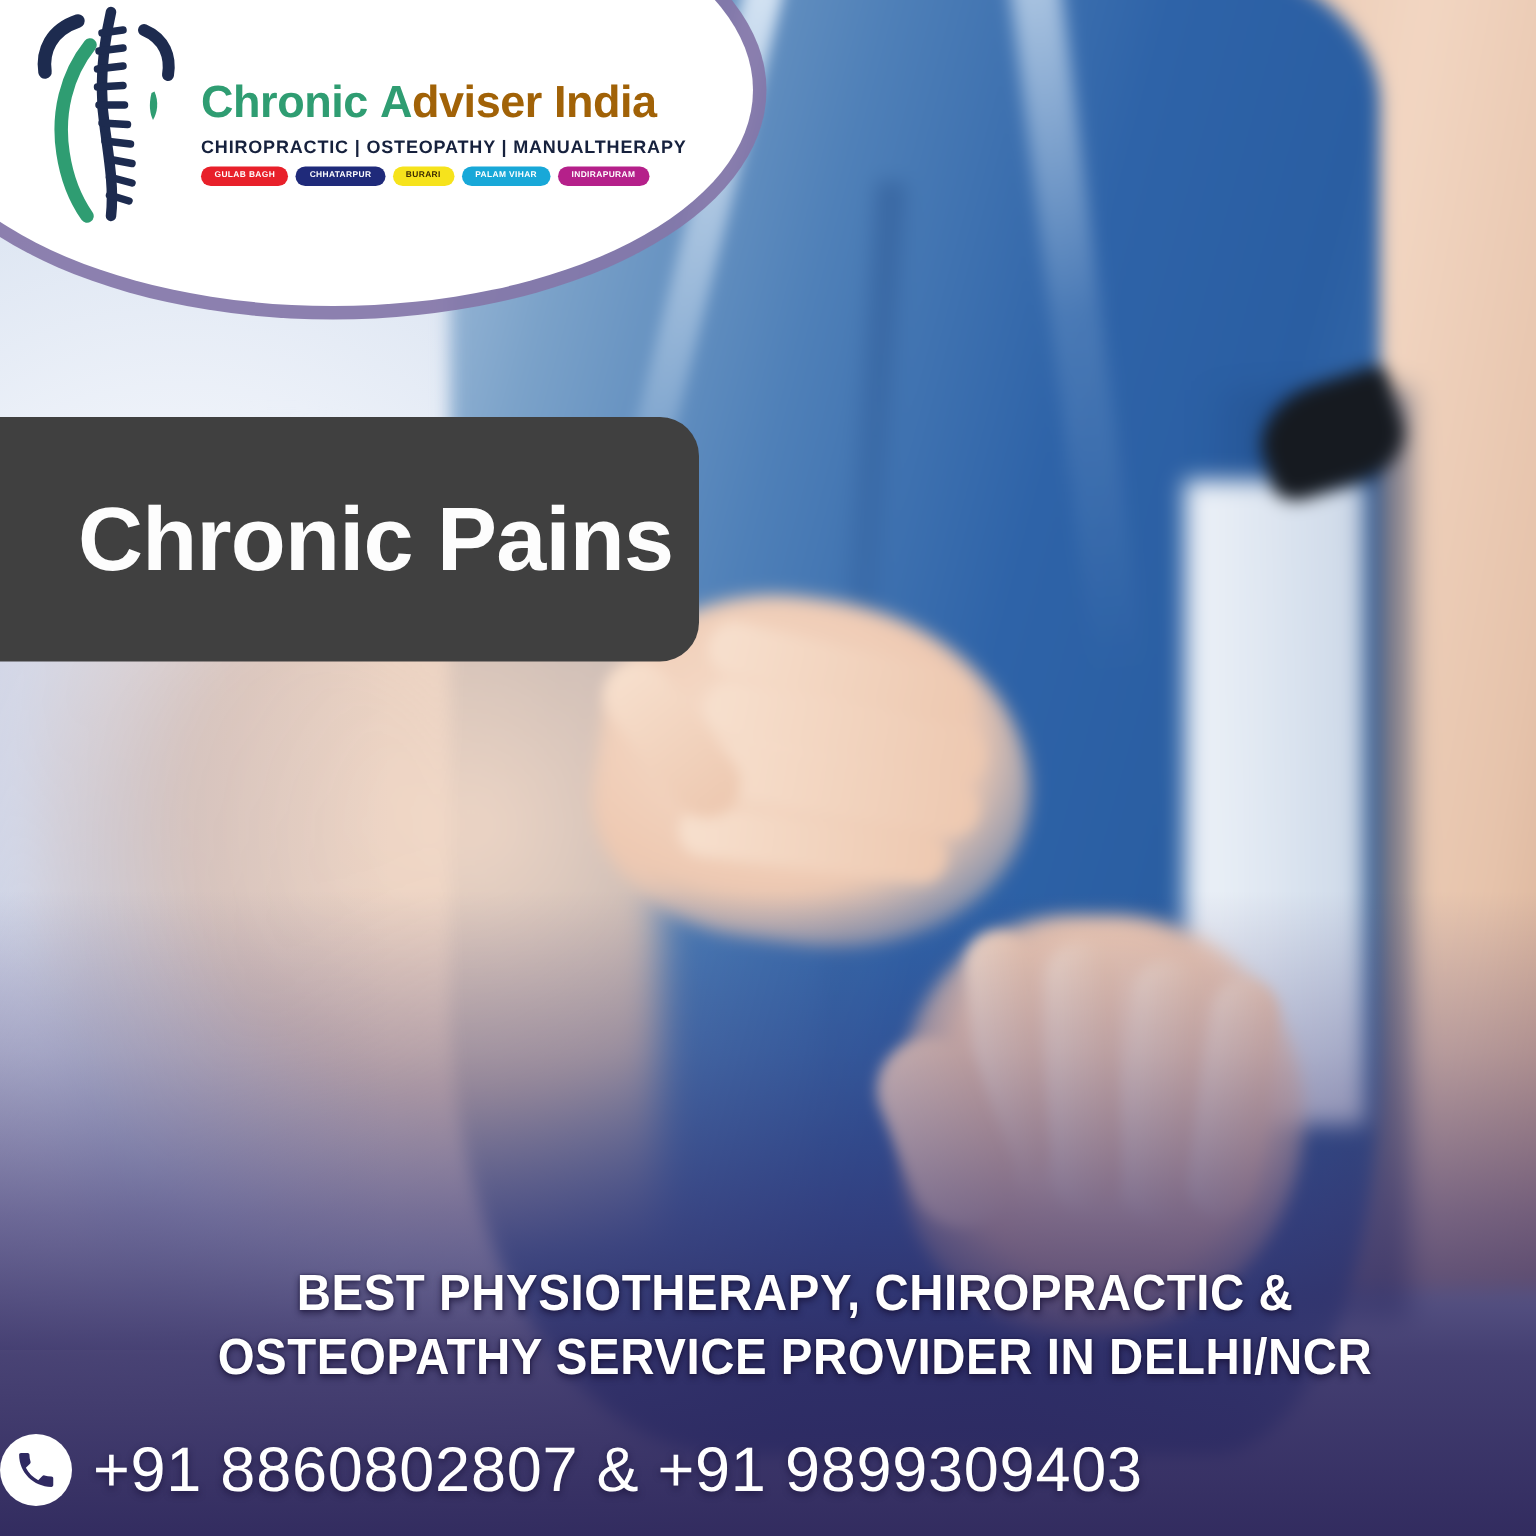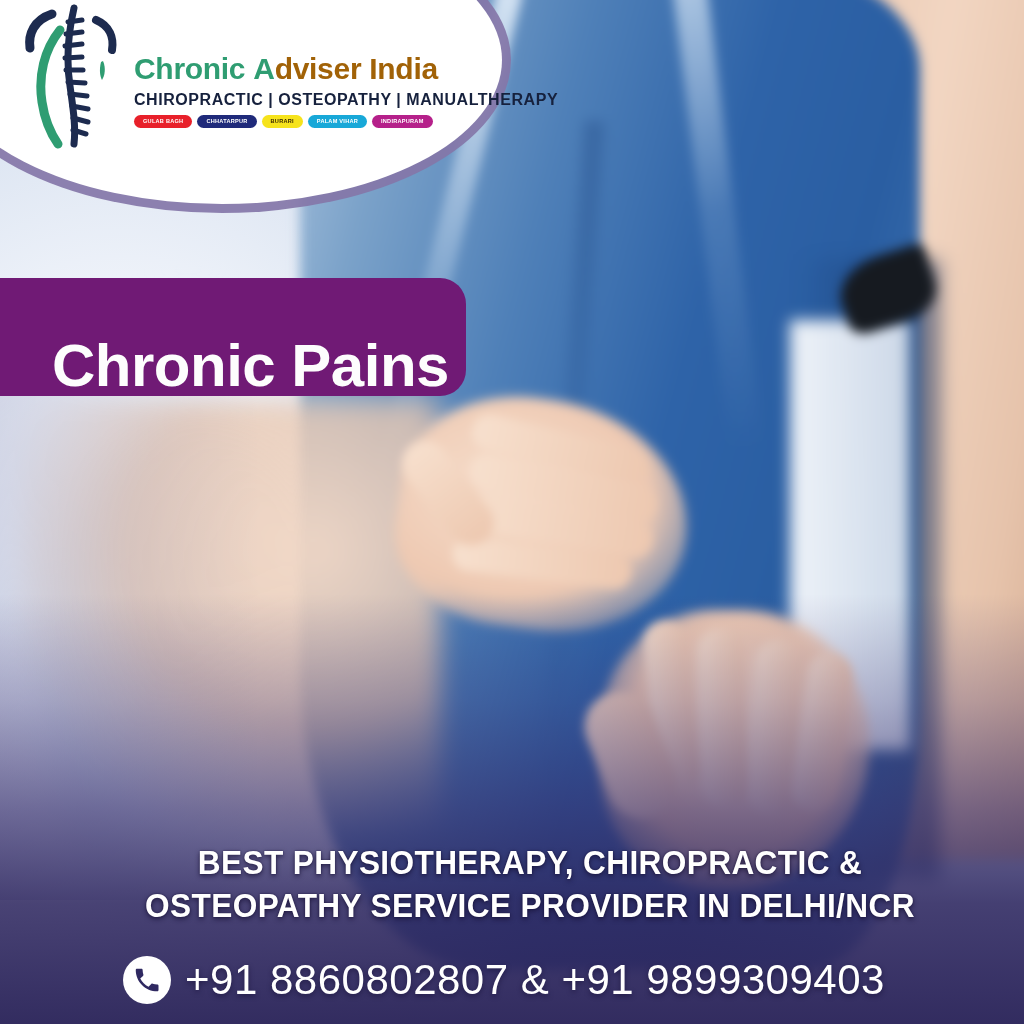--- a/index.html
+++ b/index.html
@@ -160,55 +160,55 @@
     white-space:nowrap;
   }
   .brand .w-green{color:#2f9d72;}
   .brand .w-navy{color:#a16207;}
   .brand .w-a{color:#2f9d72;}
   .tagline{
     font-size:13.2px;font-weight:bold;color:#1d2b4f;letter-spacing:.1px;
     margin-top:3px;white-space:nowrap;
   }
   .services{
-    font-size:16px;font-weight:bold;color:#16213d;letter-spacing:.55px;
+    font-size:12px;font-weight:bold;color:#16213d;letter-spacing:.55px;
     margin-top:7px;white-space:nowrap;text-align:center;
   }
   .badges{display:flex;gap:5px;margin-top:6px;}
   .badge{
     color:#fff;font-size:5.6px;font-weight:bold;letter-spacing:.25px;
     padding:3.5px 9px;border-radius:9px;white-space:nowrap;line-height:1;
   }
 
   
   .headline-banner{
     position:absolute;left:0;top:278px;
-    width:466px;height:118px;
-    background:#701a75;
+    width:466px;height:163px;
+    background:#404040;
     border-radius:0 26px 26px 0;
-    display:flex;align-items:flex-end;
+    display:flex;align-items:center;
   }
   .headline-text{
     color:#fdfdfd;font-size:60px;font-weight:bold;
     letter-spacing:-.5px;padding-left:52px;line-height:1;
   }
 
   
   .bottom-copy{
     position:absolute;left:0;right:0;bottom:96px;text-align:center;margin-left:36px;
   }
   .tagline-line{
     color:#ffffff;font-weight:bold;font-size:34px;letter-spacing:.4px;
     line-height:1.28;
     text-shadow:0 2px 5px rgba(20,14,50,.75), 0 0 2px rgba(20,14,50,.6);
     transform:scaleX(.93);
   }
   .phone-row{
     position:absolute;left:0;right:16px;bottom:20px;
-    display:flex;align-items:center;justify-content:center;gap:14px;
+    display:flex;align-items:center;gap:14px;
   }
   .phone-badge{
     width:48px;height:48px;border-radius:50%;background:#ffffff;
     display:flex;align-items:center;justify-content:center;flex:0 0 48px;
   }
   .phone-badge svg{display:block;}
   .phone-text{
     color:#ffffff;font-size:42px;font-weight:normal;letter-spacing:.5px;
     text-shadow:0 2px 5px rgba(20,14,50,.6);
   }

